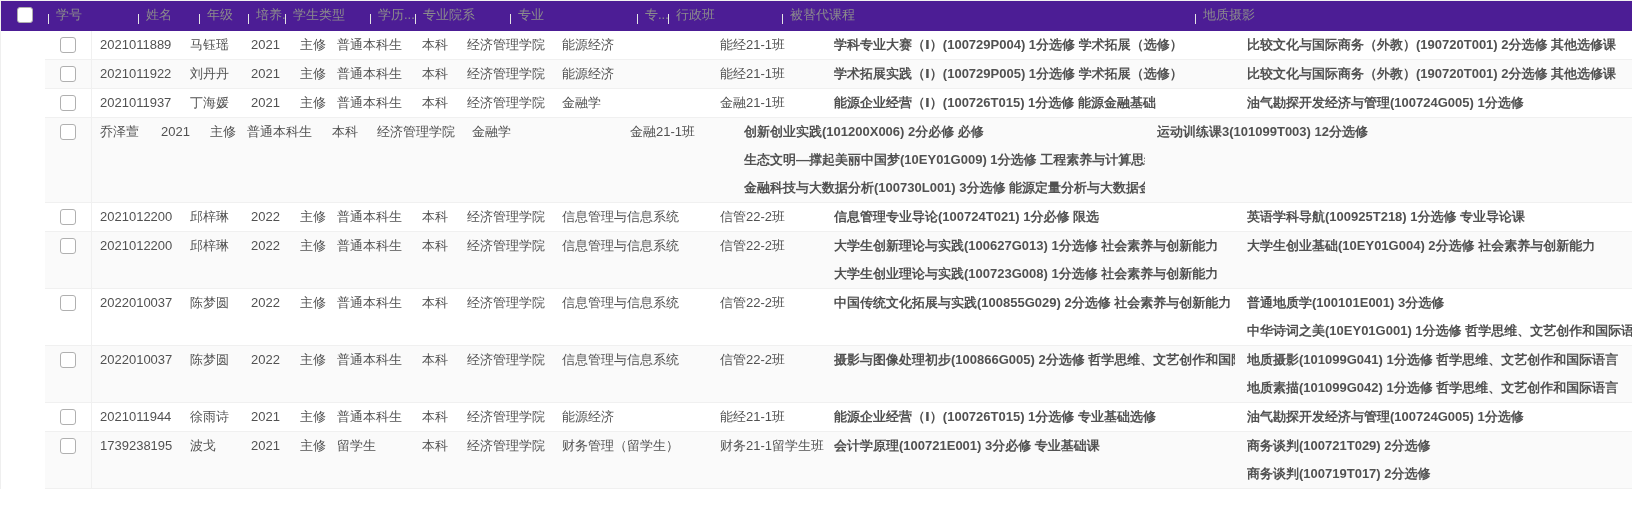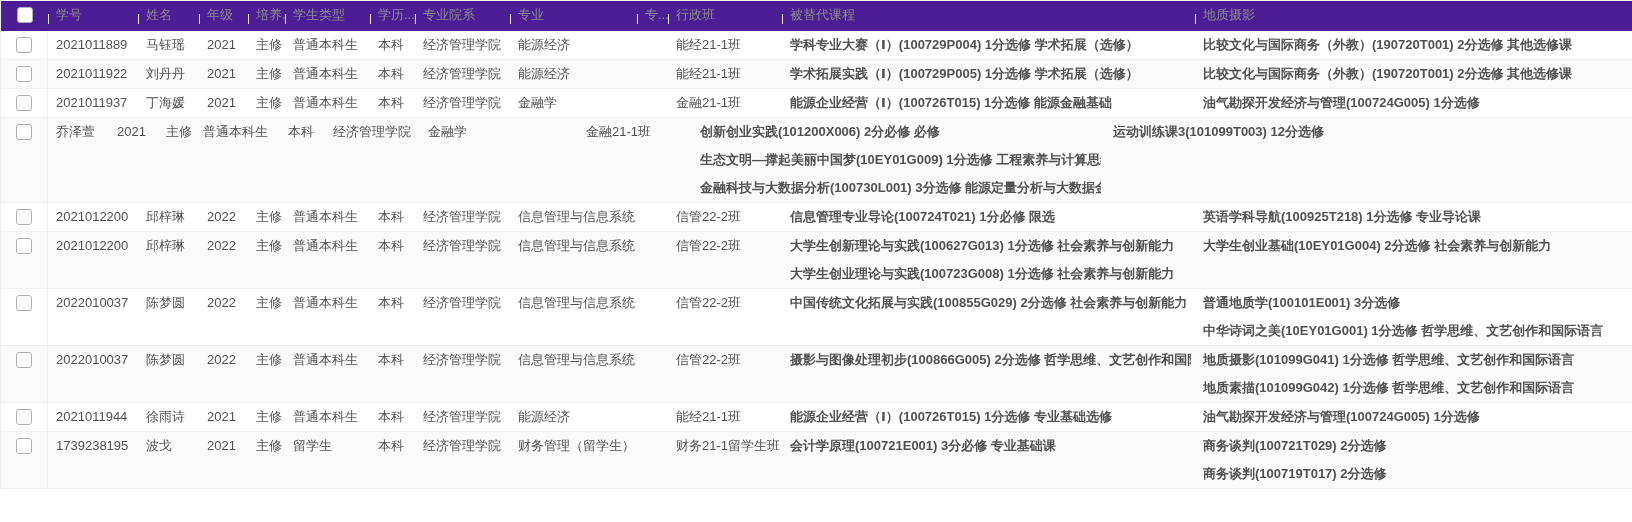--- a/index.html
+++ b/index.html
@@ -8,21 +8,21 @@
     width:1632px; height:522px; overflow:hidden;
     font-family:"Liberation Sans","DejaVu Sans",sans-serif;
     font-size:13px; color:#515151;
   }
   .table { width:1632px; border-top:1px solid #f2f2f2; border-left:1px solid #efefef; }
   .thead { display:flex; height:30px; align-items:center; border-bottom:3px solid #4c1d95;
            color:#8c8c8c; background:#4c1d95; }
   .hcell { position:relative; display:flex; align-items:center; padding:0 8px;
            white-space:nowrap; overflow:hidden; flex-shrink:0; }
   .hcell::before { content:""; position:absolute; left:0; top:8px; width:1px; height:14px; background:#e6e6e6; }
-  .trow { display:flex; align-items:stretch; border-bottom:1px solid #f0f0f0; background:#fff; min-height:28px; }
+  .trow { display:flex; align-items:stretch; border-bottom:1px solid #f0f0f0; background:#fff; min-height:28px;margin-left:44px; }
   .trow.alt { background:#fafafa; }
   .cell { padding:0 4px 0 8px; line-height:28px; white-space:nowrap; overflow:hidden;
           flex-shrink:0; }
   .line { line-height:28px; white-space:nowrap; overflow:hidden;font-weight:bold; }
   .cbcell { display:flex; justify-content:center; padding:0; flex-shrink:0; }
   .thead .cbcell { align-items:center; }
   .tbody .cbcell { align-items:flex-start; padding-top:6px; border-right:1px solid #f0f0f0; }
   .cb { display:inline-block; width:16px; height:16px; border:1px solid #b0b0b0; border-radius:3px;
         background:#fff; cursor:pointer; }
   

